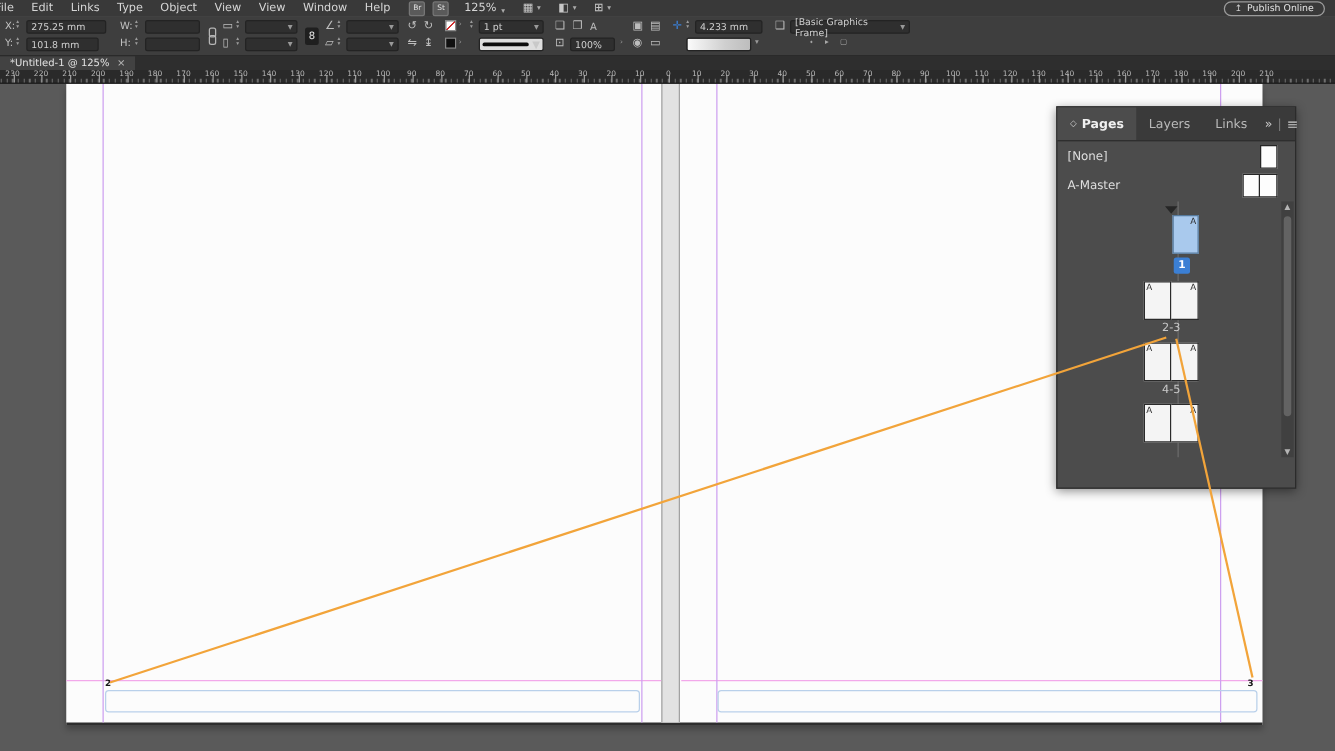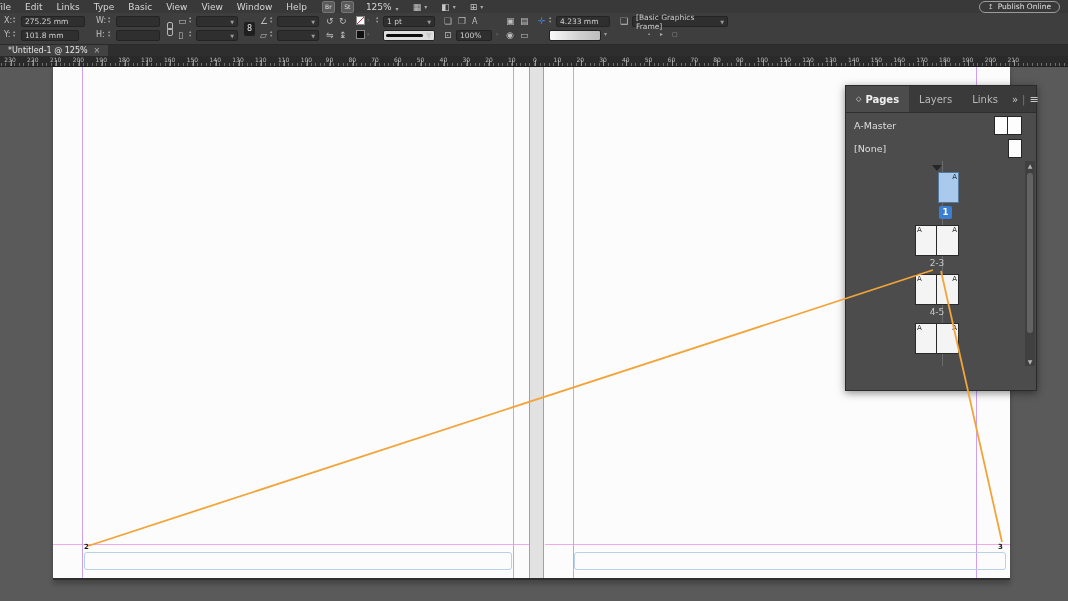--- a/index.html
+++ b/index.html
@@ -131,21 +131,21 @@
 </style>
 </head>
 <body>
 
 <div class="menubar">
   <div class="menus" id="menus">
       <span class="menu-item first-clip">File</span>
       <span class="menu-item">Edit</span>
       <span class="menu-item">Links</span>
       <span class="menu-item">Type</span>
-      <span class="menu-item">Basic</span>
+      <span class="menu-item">Object</span>
       <span class="menu-item">View</span>
       <span class="menu-item">View</span>
       <span class="menu-item">Window</span>
       <span class="menu-item">Help</span>
     </div>
   <div class="mb-right">
     <span class="appicon">Br</span>
     <span class="appicon">St</span>
     <span class="zoomctl">
       <span>125%</span>
@@ -393,29 +393,29 @@
       <span class="ptab">
         <span>Links</span>
       </span>
       <span class="spacer"></span>
       <span class="p-expand">»</span>
       <span class="p-sep">|</span>
       <span class="p-menu">≡</span>
     </div>
   <div id="masters" style="position:absolute;left:0;top:28px;width:100%;">
       <div class="mrow">
-        <span class="mlabel">A-Master</span>
+        <span class="mlabel">[None]</span>
         <span class="mthumbs">
-          <span class="mthumb"></span>
           <span class="mthumb"></span>
         </span>
       </div>
       <div class="mrow">
-        <span class="mlabel">[None]</span>
+        <span class="mlabel">A-Master</span>
         <span class="mthumbs">
+          <span class="mthumb"></span>
           <span class="mthumb"></span>
         </span>
       </div>
     </div>
   <div class="pages-scroll">
     <div class="axis"></div>
     <div class="spreadcol" id="spreads">
         <div class="spitem">
           <div class="tri"></div>
           <div class="thumbrow single">

